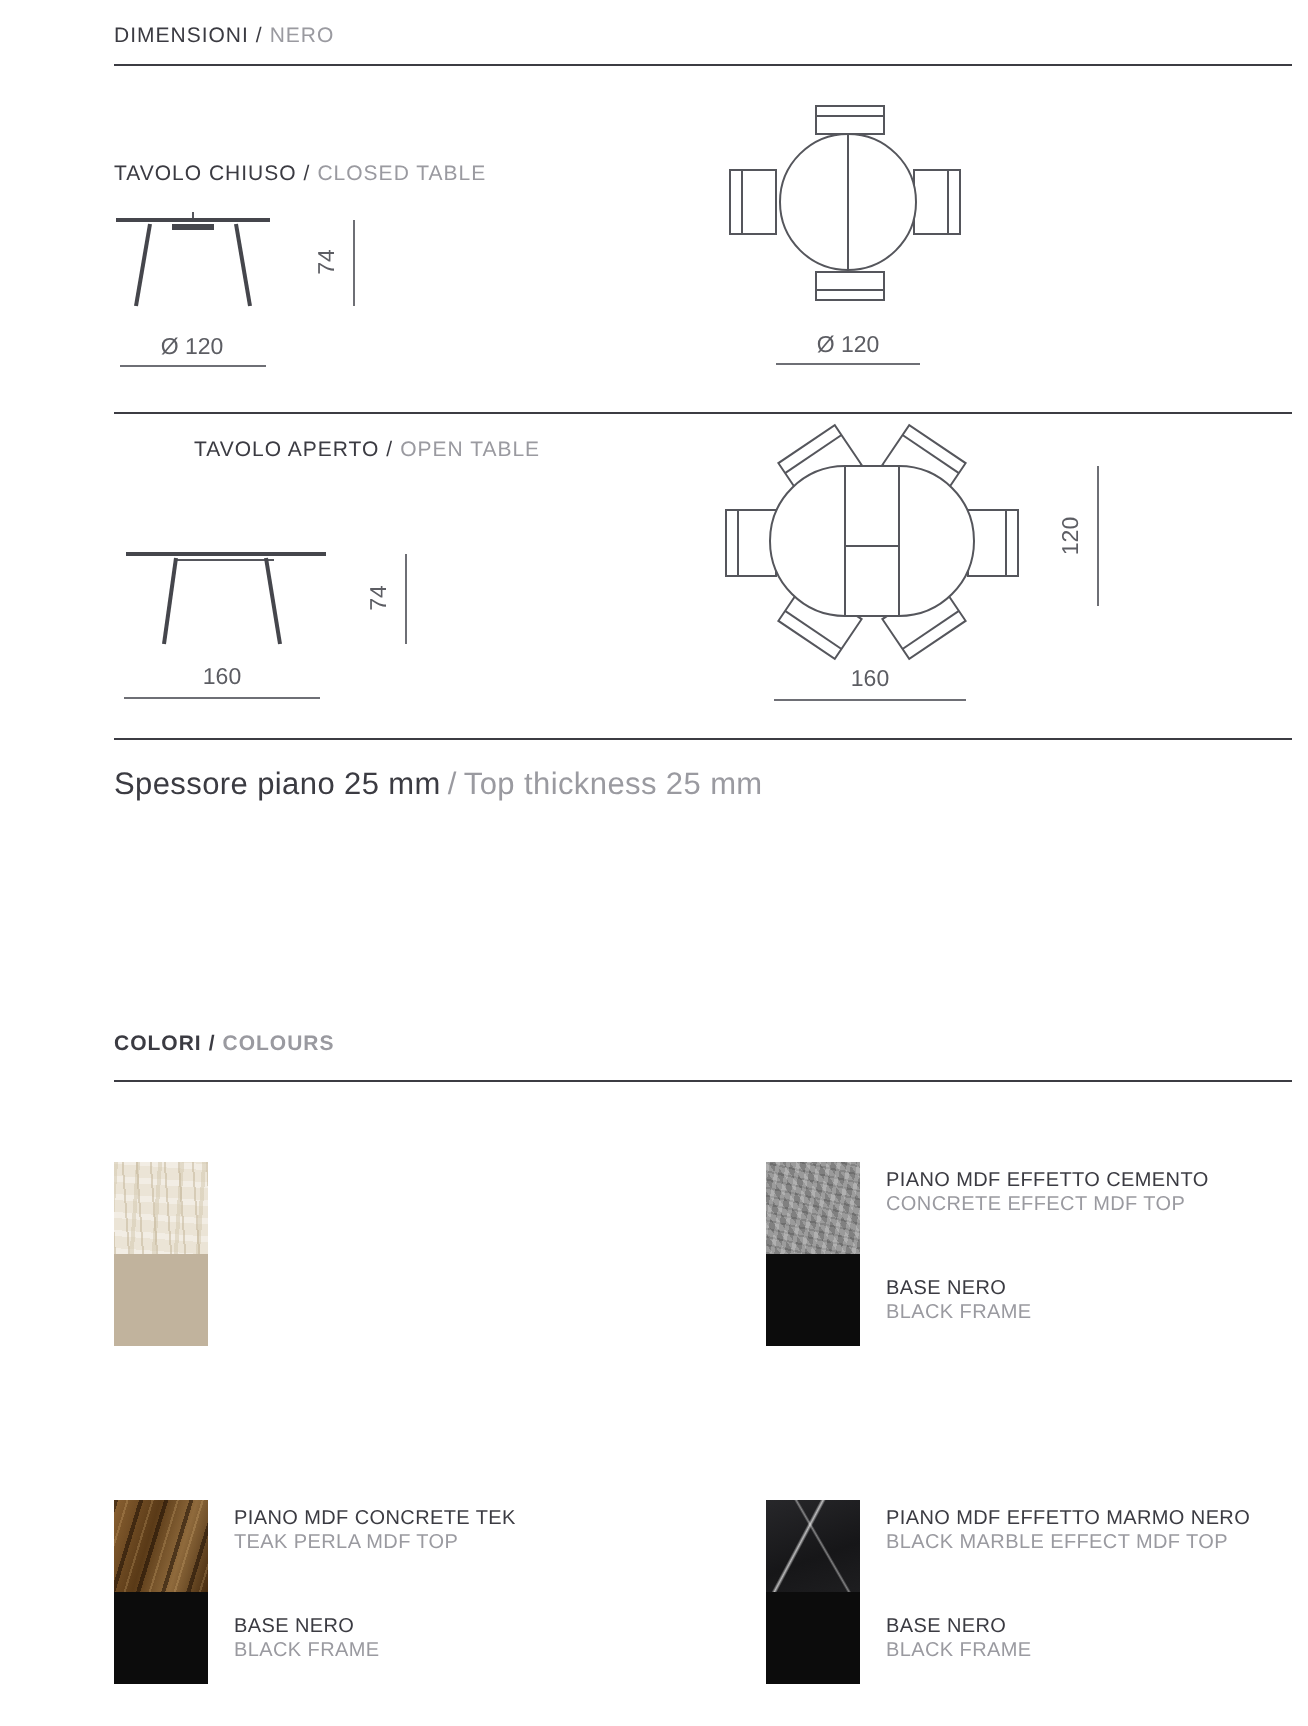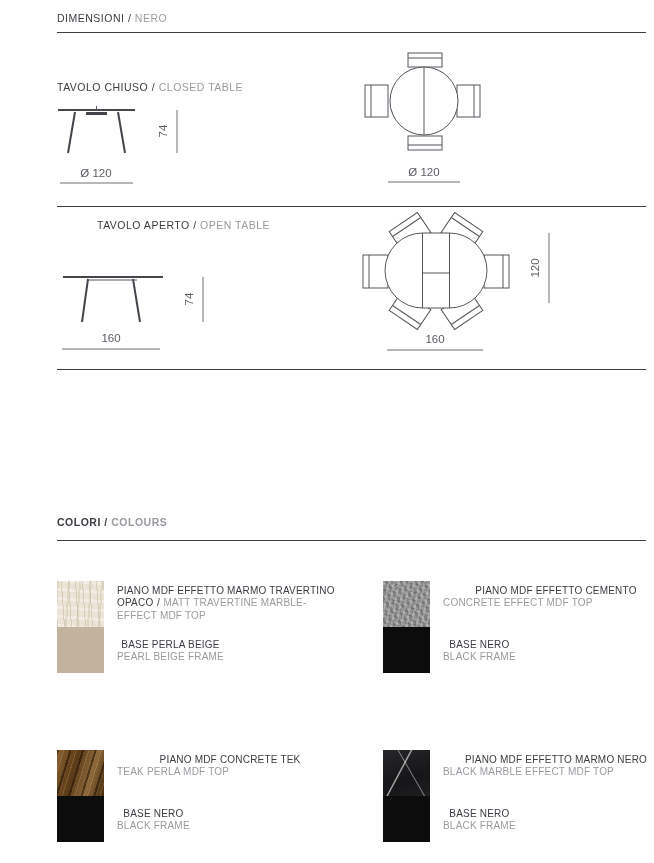--- a/index.html
+++ b/index.html
@@ -2,21 +2,21 @@
 <html><head>
 <meta charset="utf-8">
 <style>
   html,body { margin:0; padding:0; background:#ffffff; }
   .canvas {
     position:relative; width:654px; height:863px; background:#ffffff;
     font-family:"Liberation Sans", sans-serif; overflow:hidden;
   }
   .rule { position:absolute; left:57px; width:589px; border-top:1px solid #3c3c43; height:0; }
   .sec-heading { position:absolute; left:57px; font-size:10.5px; letter-spacing:.5px; white-space:nowrap; }
-  .t-dark { color:#3b3b42;text-align:center; }
+  .t-dark { color:#3b3b42; }
   .t-gray { color:#9a9aa0; }
   .slash { margin:0 3.5px; }
   .thickness { position:absolute; left:57px; font-size:15.5px; letter-spacing:.2px; white-space:nowrap; }
 
   svg.drawing { position:absolute; overflow:visible; }
   svg.drawing .ln   { stroke:#55565c; stroke-width:1; fill:none; }
   svg.drawing .ln2  { stroke:#45464c; stroke-width:2; fill:none; }
   svg.drawing .fill { fill:#45464c; stroke:none; }
   svg.drawing .white{ fill:#ffffff; stroke:#55565c; stroke-width:1; }
   svg.drawing .dim  { stroke:#6e6f75; stroke-width:1; fill:none; }
@@ -148,39 +148,33 @@
     <line class="ln" x1="96.5" y1="22" x2="96.5" y2="97"></line>
     <line class="ln" x1="69.5" y1="62" x2="96.5" y2="62"></line>
     <text x="82" y="132" text-anchor="middle">160</text>
     <line class="dim" x1="34" y1="139" x2="130" y2="139"></line>
     <line class="dim" x1="196" y1="22" x2="196" y2="92"></line>
     <text transform="translate(186,57) rotate(-90)" text-anchor="middle">120</text>
   </svg>
 
   <div class="rule" style="top:369px;"></div>
 
+  <div class="thickness" style="top:384px;">
+    <span class="t-dark">Spessore piano 25 mm</span><span class="slash t-gray">/</span><span class="t-gray">Top thickness 25 mm</span>
+  </div>
 
   <div class="sec-heading" style="top:516px;font-weight:bold;">
     <span class="t-dark">COLORI</span><span class="slash t-dark">/</span><span class="t-gray">COLOURS</span>
   </div>
   <div class="rule" style="top:540px;"></div>
 
   <div class="colour-card" style="left:57px; top:581px;">
     <div class="swatch">
       <div class="half tx-travertine"></div>
       <div class="half tx-pearl-beige"></div>
-    </div>
-    <div class="card-text">
-      <div>
-        <span class="t-dark">PIANO MDF EFFETTO MARMO TRAVERTINO OPACO</span><span class="slash t-dark">/</span><span class="t-gray">MATT TRAVERTINE MARBLE-EFFECT MDF TOP</span>
-      </div>
-      <div class="base-label">
-        <div class="t-dark">BASE PERLA BEIGE</div>
-        <div class="t-gray">PEARL BEIGE FRAME</div>
-      </div>
     </div>
   </div>
 
   <div class="colour-card" style="left:383px; top:581px;">
     <div class="swatch">
       <div class="half tx-concrete"></div>
       <div class="half tx-black"></div>
     </div>
     <div class="card-text">
       <div>

